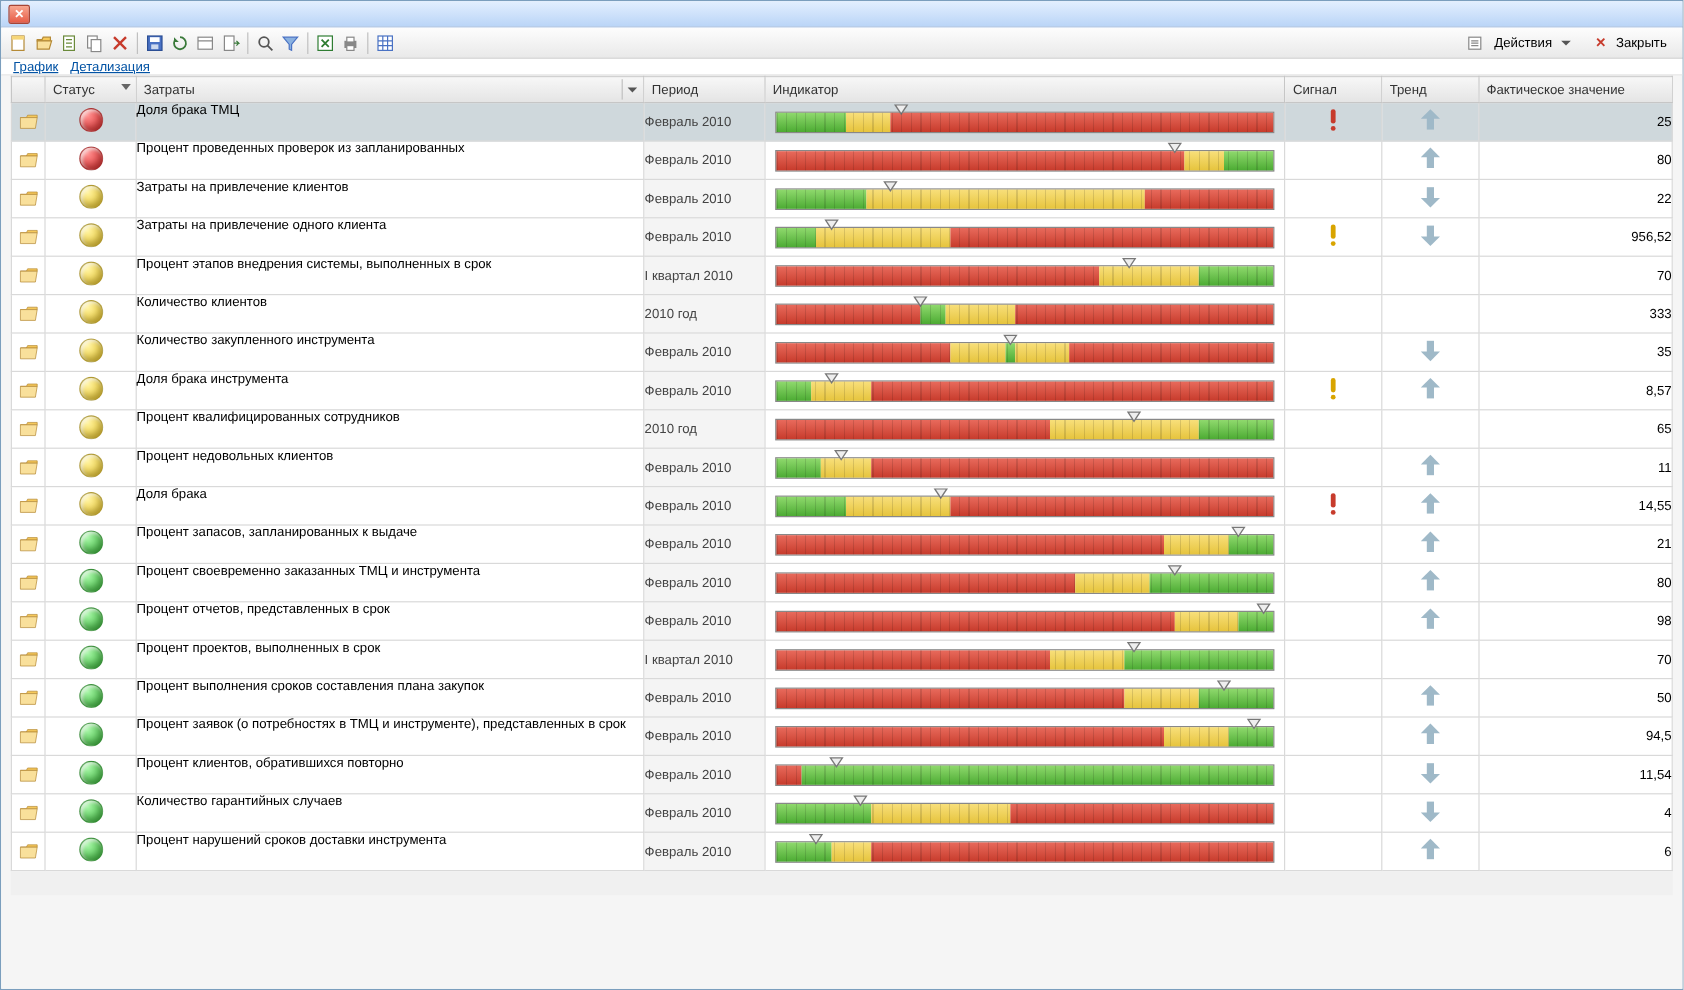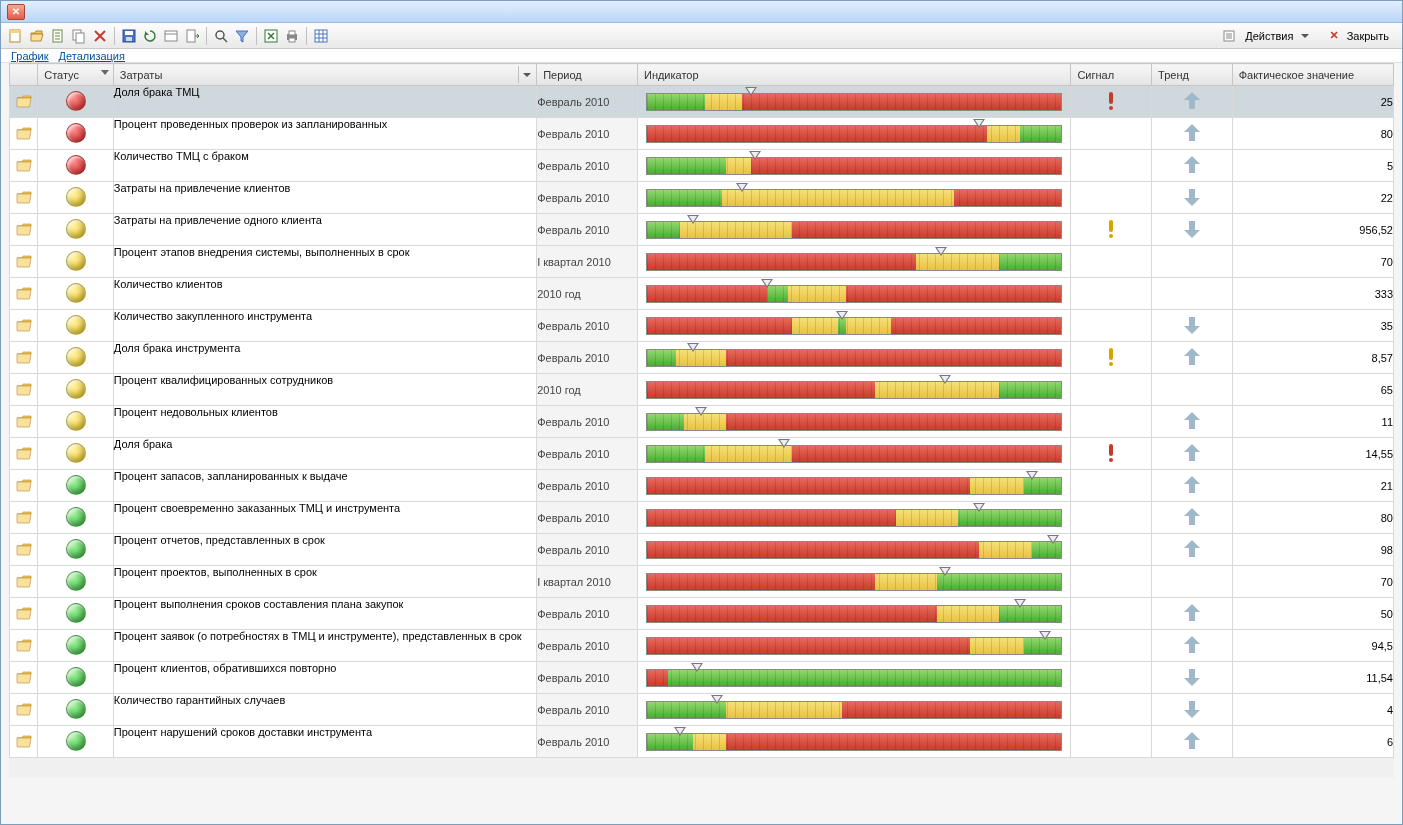--- a/index.html
+++ b/index.html
@@ -378,42 +378,20 @@
             <td class="trend-cell"><span class="arrow up"></span></td>
             <td class="value-cell">80</td>
           </tr>
           <tr>
             <td>
               <svg class="folder-icon" viewBox="0 0 16 13">
                 <path d="M1 3h5l1-2h8v2H1z" fill="#f6c95a" stroke="#b58a36" stroke-width=".6"></path>
                 <path d="M1 3h14l-1.5 9H1z" fill="#f9e09b" stroke="#b58a36" stroke-width=".6"></path>
               </svg>
             </td>
-            <td class="status-cell"><span class="status-ball ball-red"></span></td>
-            <td class="name-cell">Количество ТМЦ с браком</td>
-            <td class="period-cell">Февраль 2010</td>
-            <td>
-              <div class="indicator">
-                <div class="seg green" style="width: 19%;"></div>
-                <div class="seg yellow" style="width: 6%;"></div>
-                <div class="seg red" style="width: 75%;"></div>
-                <div class="marker" style="left: 26%;"></div>
-              </div>
-            </td>
-            <td class="signal-cell"></td>
-            <td class="trend-cell"><span class="arrow up"></span></td>
-            <td class="value-cell">5</td>
-          </tr>
-          <tr>
-            <td>
-              <svg class="folder-icon" viewBox="0 0 16 13">
-                <path d="M1 3h5l1-2h8v2H1z" fill="#f6c95a" stroke="#b58a36" stroke-width=".6"></path>
-                <path d="M1 3h14l-1.5 9H1z" fill="#f9e09b" stroke="#b58a36" stroke-width=".6"></path>
-              </svg>
-            </td>
             <td class="status-cell"><span class="status-ball ball-yellow"></span></td>
             <td class="name-cell">Затраты на привлечение клиентов</td>
             <td class="period-cell">Февраль 2010</td>
             <td>
               <div class="indicator">
                 <div class="seg green" style="width: 18%;"></div>
                 <div class="seg yellow" style="width: 56%;"></div>
                 <div class="seg red" style="width: 26%;"></div>
                 <div class="marker" style="left: 23%;"></div>
               </div>

